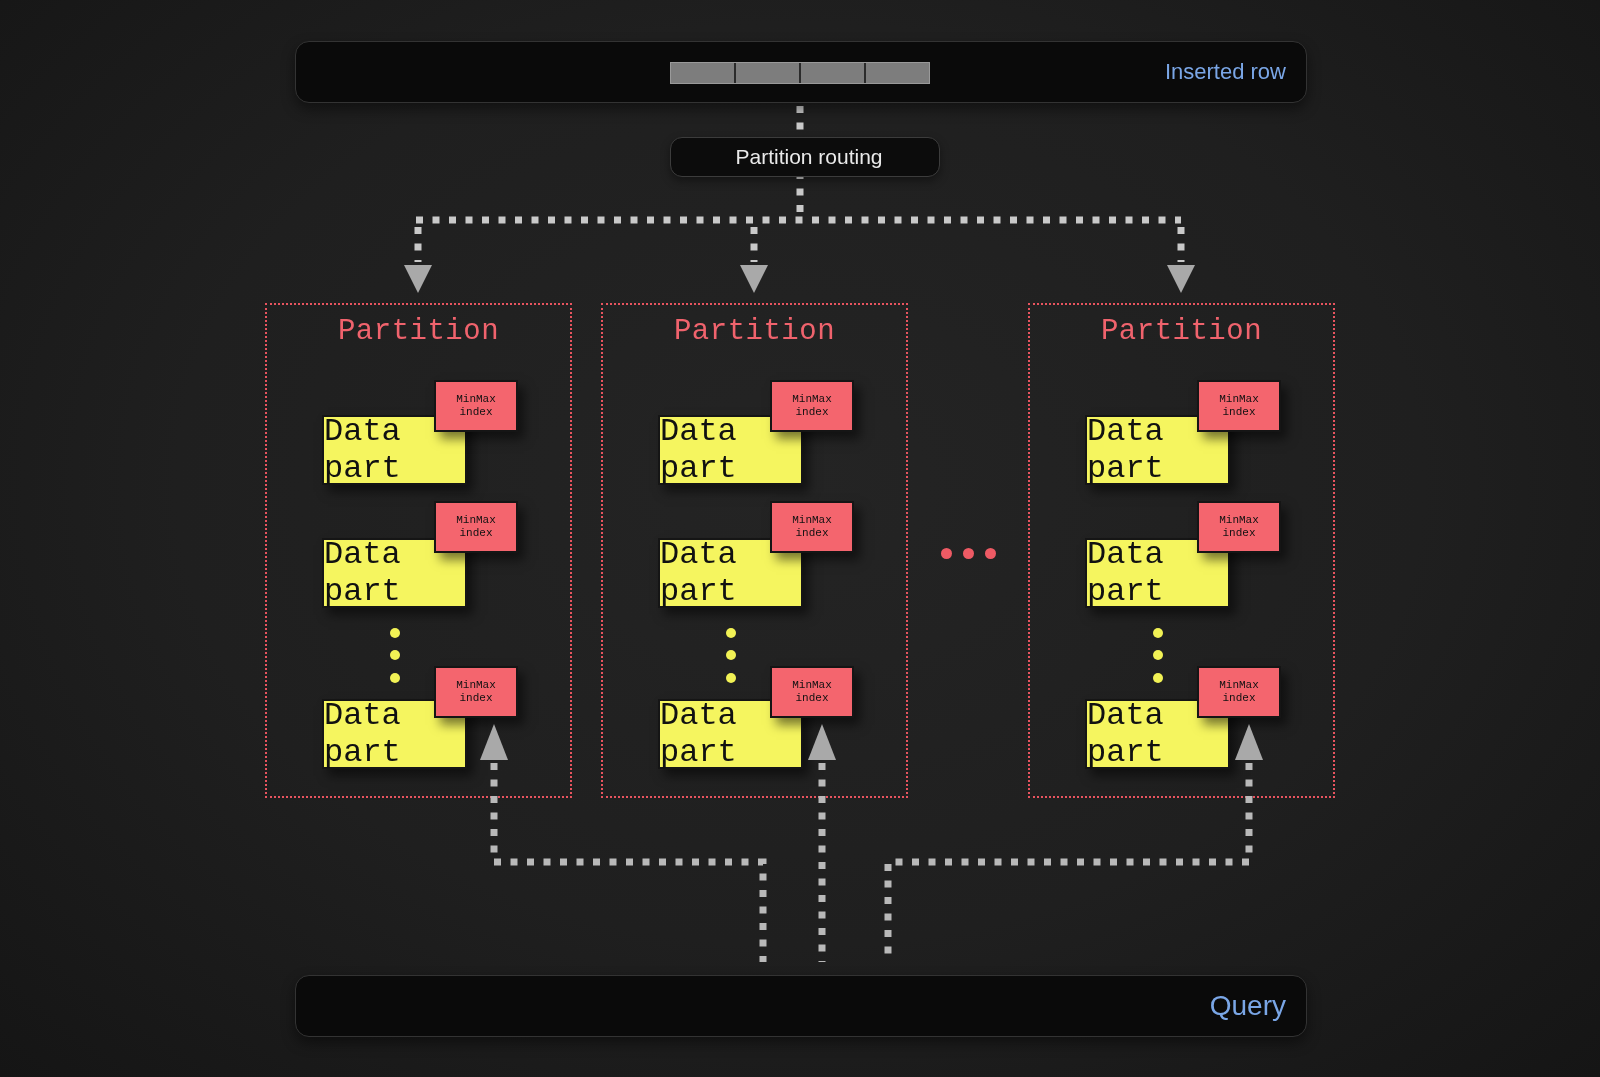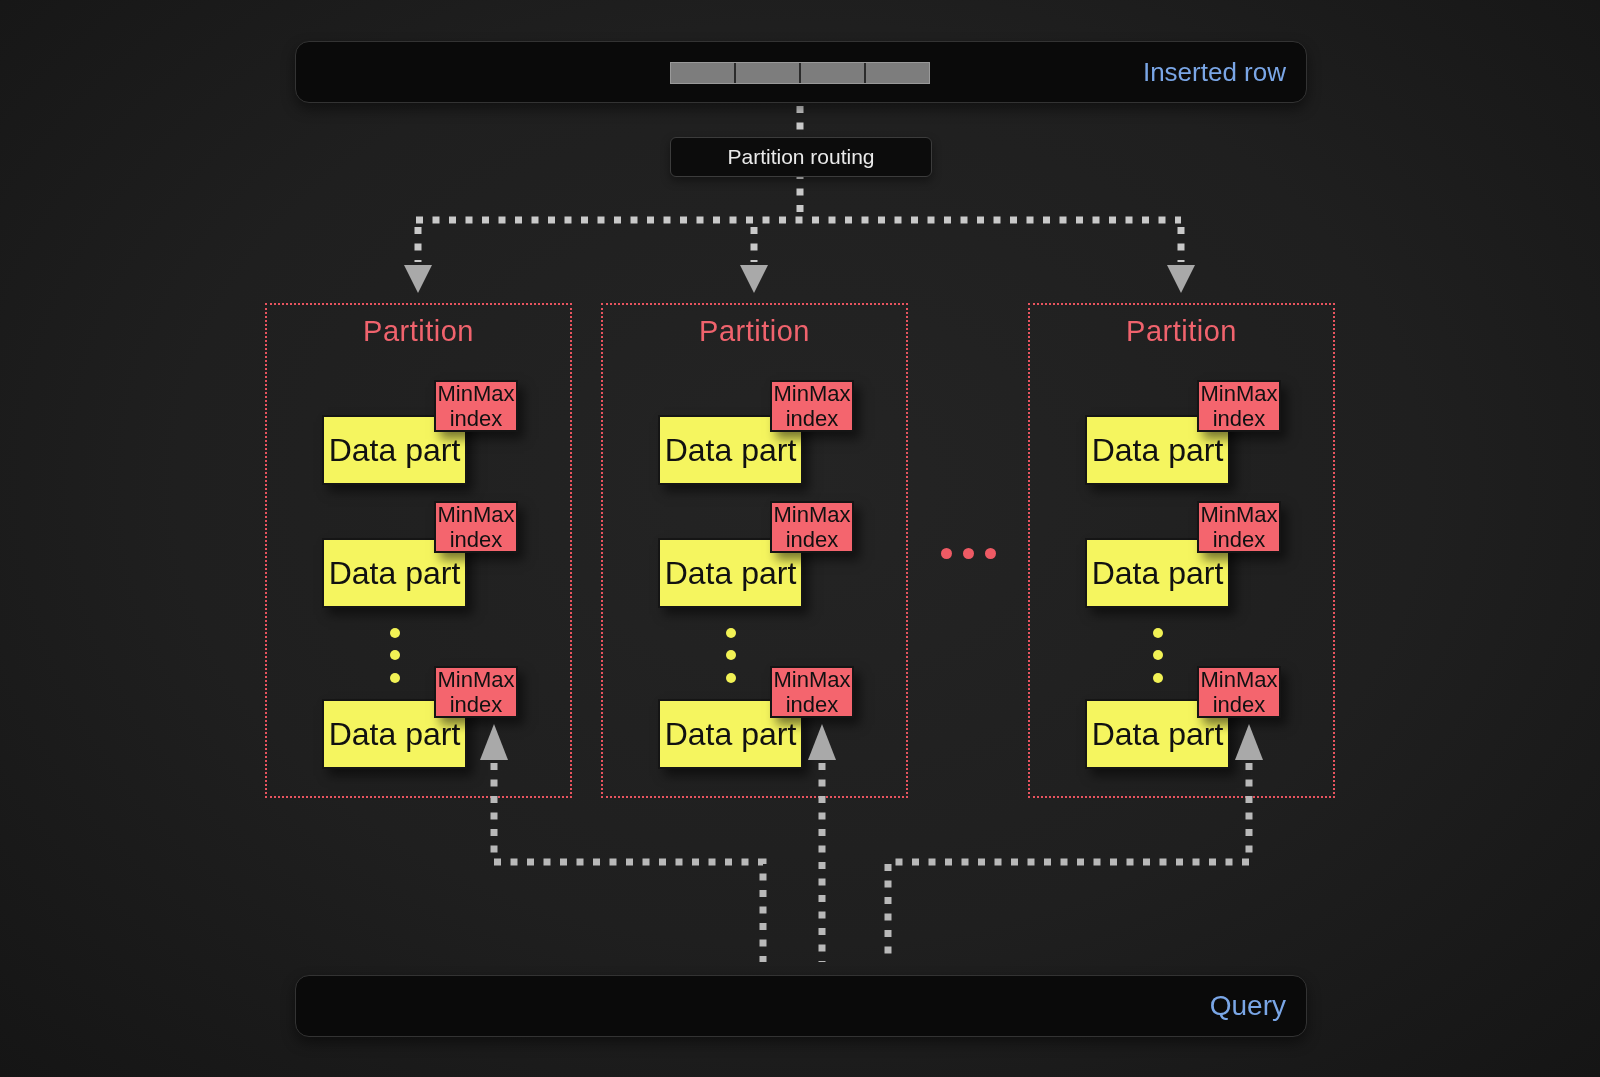--- a/index.html
+++ b/index.html
@@ -12,46 +12,46 @@
     position:absolute;background:#0a0a0a;border:1px solid #333;border-radius:14px;
     box-shadow:0 6px 14px rgba(0,0,0,.45);
   }
   
   #top-bar{left:295px;top:41px;width:1010px;height:60px;}
   #row-cells{position:absolute;left:374px;top:20px;width:260px;height:22px;display:flex;
     border:1px solid #9a9a9a;box-sizing:border-box;background:#7d7d7d;}
   .row-cell{flex:1;background:#7d7d7d;}
   .row-cell + .row-cell{border-left:2px solid #2b2b2b;}
   #inserted-row-label{position:absolute;right:20px;top:0;height:100%;display:flex;align-items:center;
-    color:#7aa6e6;font-size:26px;}
+    color:#7aa6e6;font-size:22px;}
   
   .pill{
-    position:absolute;background:#0c0c0c;border:1px solid #3c3c3c;border-radius:6px;
+    position:absolute;background:#0c0c0c;border:1px solid #3c3c3c;border-radius:12px;
     display:flex;align-items:center;justify-content:center;color:#eaeaea;font-size:21px;
-    box-shadow:0 4px 10px rgba(0,0,0,.4);z-index:6;
+    box-shadow:0 4px 10px rgba(0,0,0,.4);z-index:6;padding-left:8px;
   }
   #routing-label{left:670px;top:137px;width:260px;height:38px;}
   #pruning-label{left:696px;top:896px;width:254px;height:37px;}
   
   .partition{
-    position:absolute;top:303px;height:495px;border:2px dotted #e8545f;box-sizing:border-box;z-index:2;
+    position:absolute;top:303px;height:495px;border:2px dotted #e8545f;box-sizing:border-box;z-index:2;font-family:Liberation Mono, monospace;
   }
   .partition-title{
     position:absolute;top:10px;left:0;width:100%;text-align:center;
     color:#f0636d;font-size:29px;letter-spacing:.5px;
   }
   .data-part{
     position:absolute;left:55px;width:145px;height:70px;background:#f5f55f;border:2px solid #151515;
     box-sizing:border-box;display:flex;align-items:center;justify-content:center;
     color:#111;font-size:32px;box-shadow:6px 7px 10px rgba(0,0,0,.5);z-index:2;
   }
   .minmax{
     position:absolute;left:167px;width:84px;height:52px;background:#f4656e;border:2px solid #151515;
     box-sizing:border-box;display:flex;align-items:center;justify-content:center;text-align:center;
-    color:#111;font-size:22px;line-height:1.15;box-shadow:6px 7px 10px rgba(0,0,0,.5);z-index:3;
+    color:#111;font-size:11px;line-height:1.15;box-shadow:6px 7px 10px rgba(0,0,0,.5);z-index:3;
   }
   .ydot{position:absolute;width:10px;height:10px;border-radius:50%;background:#f2f255;}
   .rdot{position:absolute;width:11px;height:11px;border-radius:50%;background:#ee5a64;z-index:2;}
   
   #query-bar{left:295px;top:975px;width:1010px;height:60px;display:flex;align-items:center;}
   #sql{position:absolute;left:34px;font-family:"DejaVu Sans Mono", monospace;font-weight:bold;
     font-size:24px;color:#f2f2f2;white-space:pre;}
   #sql .key{color:#ef5f68;}
   #query-label{position:absolute;right:20px;color:#7aa6e6;font-size:28px;font-family:"Liberation Sans",sans-serif;}
   

